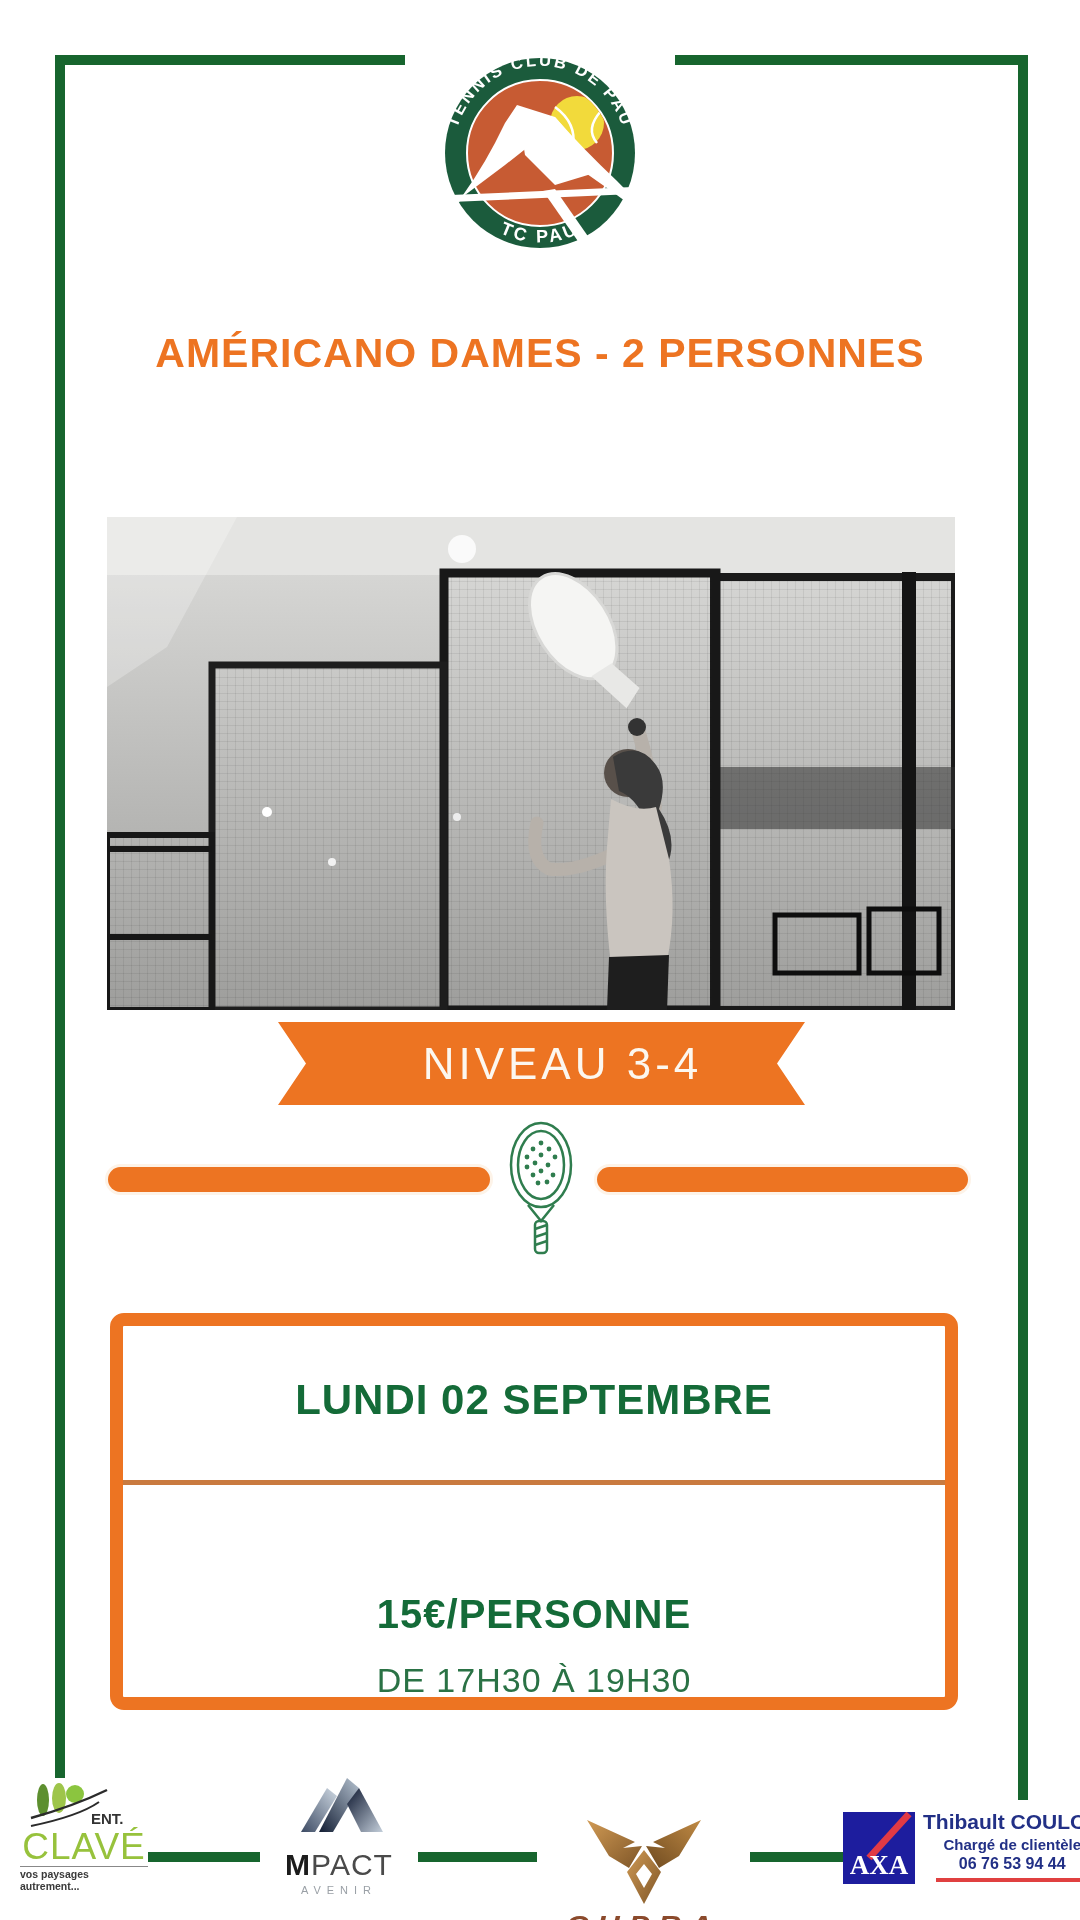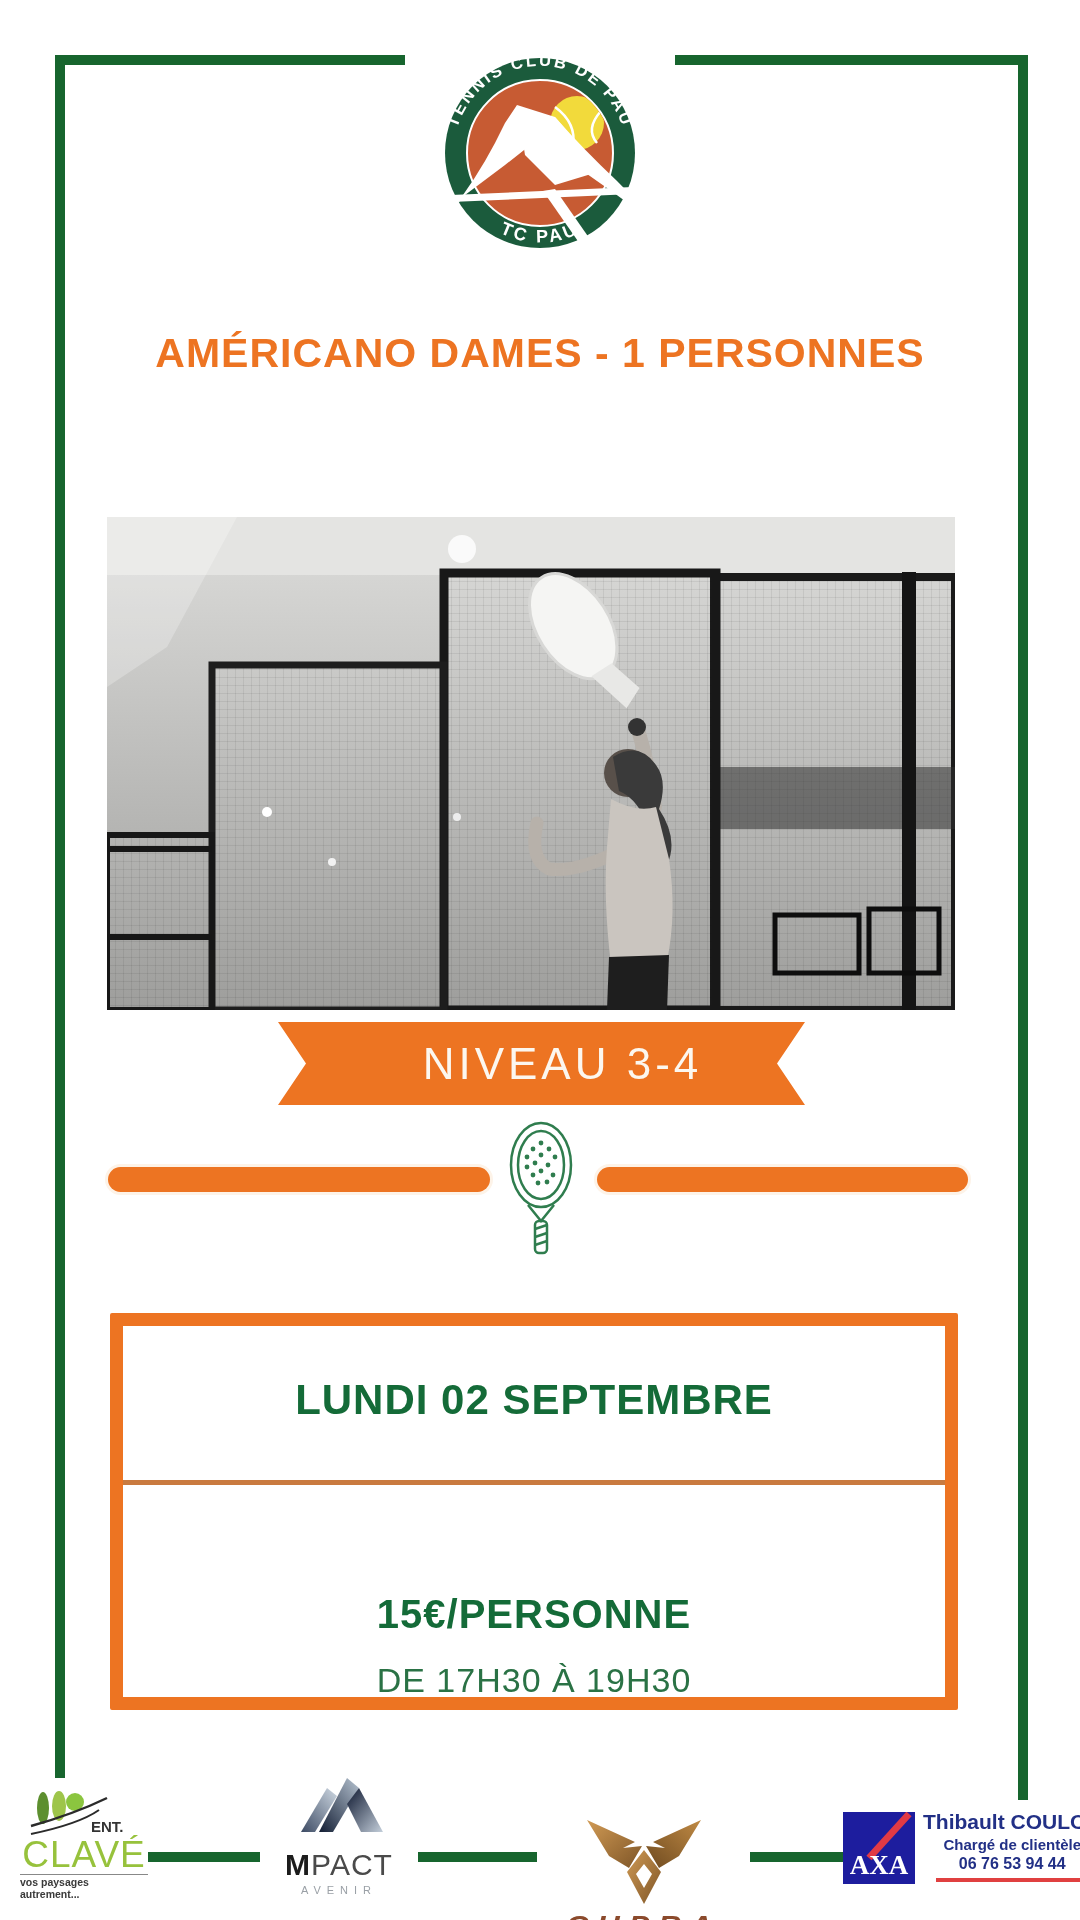--- a/index.html
+++ b/index.html
@@ -34,34 +34,34 @@
 
   
   .bar{top:1167px;height:25px;background:var(--orange);border-radius:13px;z-index:2;
        box-shadow:0 0 0 3px #fdf3e8;}
   .bar.left{left:108px;width:382px;}
   .bar.right{left:597px;width:371px;}
   .racket{left:504px;top:1121px;width:74px;height:138px;z-index:2;}
 
   
   .event-box{left:110px;top:1313px;width:848px;height:397px;border:13px solid var(--orange);
-             border-radius:2px;z-index:2;background:#fff;}
+             border-radius:14px;z-index:2;background:#fff;}
   .event-date{position:absolute;left:0;top:50px;width:100%;text-align:center;
               color:var(--text-green);font-size:42px;font-weight:bold;letter-spacing:1px;}
   .event-divider{position:absolute;left:0;top:154px;width:100%;height:5px;background:var(--divider-orange);}
   .event-line1{position:absolute;left:0;top:195px;width:100%;text-align:center;
                color:#2A7245;font-size:34px;font-weight:400;letter-spacing:1px;}
   .event-price{position:absolute;left:0;top:266px;width:100%;text-align:center;
                color:var(--text-green);font-size:40px;font-weight:bold;letter-spacing:1px;}
   .event-time{position:absolute;left:0;top:335px;width:100%;text-align:center;
               color:#2A7245;font-size:34px;font-weight:400;letter-spacing:1px;}
 
   
   .sponsor{z-index:3;background:#fff;display:flex;flex-direction:column;align-items:center;}
-  .clave{left:20px;top:1778px;width:128px;height:122px;justify-content:flex-end;}
+  .clave{left:20px;top:1778px;width:128px;height:122px;}
   .clave .name{font-size:37px;font-weight:normal;color:var(--clave-green);line-height:0.9;letter-spacing:1px;}
   .clave .tagline{font-size:10.5px;font-weight:bold;color:#3a3a3a;margin-top:3px;border-top:1px solid #888;padding-top:1px;}
   .mpact{left:260px;top:1770px;width:158px;height:128px;}
   .mpact .name{font-size:30px;letter-spacing:1px;color:#4a4a4a;margin-top:12px;}
   .mpact .name .m{font-weight:bold;color:#1c1c1c;}
   .mpact .sub{font-size:11px;letter-spacing:6px;color:#9aa0a6;margin-top:2px;}
   .cupra{left:537px;top:1816px;width:213px;height:140px;font-style:italic;}
   .cupra .name{font-size:31px;font-weight:bold;letter-spacing:9px;color:var(--cupra-text);
                transform:scaleY(0.85);margin-top:0px;}
   .axa{left:843px;top:1800px;width:235px;height:97px;flex-direction:row;align-items:flex-start;}
@@ -104,21 +104,21 @@
     <path id="arcBottom" d="M 62 160 A 90 90 0 0 0 208 160" fill="none"></path>
     <text font-size="16.5" font-weight="bold" fill="#ffffff" letter-spacing="2.5">
       <textPath href="#arcTop" startOffset="50%" text-anchor="middle">TENNIS CLUB DE PAU</textPath>
     </text>
     <text font-size="18" font-weight="bold" fill="#ffffff" letter-spacing="3">
       <textPath href="#arcBottom" startOffset="50%" text-anchor="middle">TC PAU</textPath>
     </text>
   </svg>
 </div>
 
-<div class="abs title">AMÉRICANO DAMES - 1 PERSONNES</div>
+<div class="abs title">AMÉRICANO DAMES - 2 PERSONNES</div>
 
 <div class="abs photo">
   <svg width="848" height="493" viewBox="0 0 848 493">
     <defs>
       <linearGradient id="bg" x1="0" y1="0" x2="0" y2="1">
         <stop offset="0" stop-color="#dddddb"></stop>
           <stop offset="0.5" stop-color="#bdbdbb"></stop>
           <stop offset="1" stop-color="#9e9e9c"></stop>
       </linearGradient>
       <pattern id="mesh" width="8" height="8" patternUnits="userSpaceOnUse">

